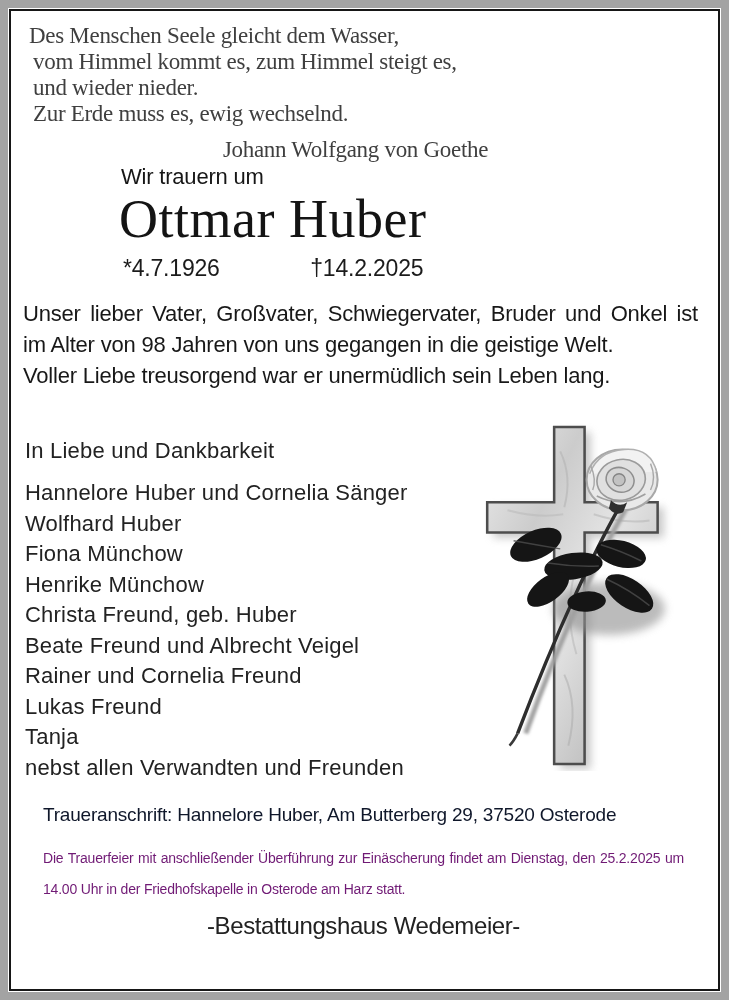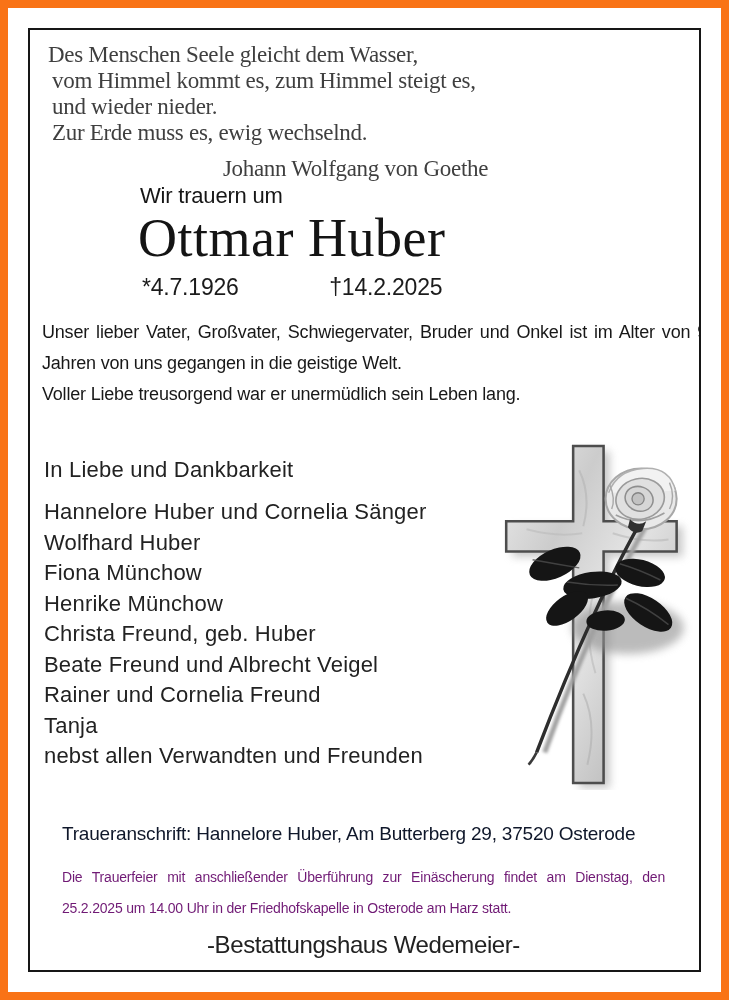--- a/index.html
+++ b/index.html
@@ -1,18 +1,18 @@
 <!DOCTYPE html>
 <html><head>
 <meta charset="utf-8">
 <style>
   html,body { margin:0; padding:0; background:#fff; }
   .frame {
     width:729px; height:1000px; box-sizing:border-box;
-    background:#fff; border:8px solid #f97316; padding:20px;
+    background:#fff; border:8px solid #a3a3a3; padding:1px;
     font-family:"Liberation Sans", sans-serif; color:#1b1b1b;
     overflow:hidden;
   }
   .inner {
     box-sizing:border-box; width:100%; height:100%;
     border:2px solid #161616; position:relative;
     padding:12px 20px 0 12px; overflow:hidden;
   }
   
   .quote { font-family:"Liberation Serif", serif; font-size:23px; line-height:26px;
@@ -20,21 +20,21 @@
   .q-line2 { padding-left:4px; }
   .q-attr { text-align:center; padding-right:16px; margin-top:10px; }
   
   .intro { margin:1px 0 0 98px; font-size:22px; letter-spacing:-0.2px; color:#161616; }
   .name  { margin:0 0 0 96px; font-family:"Liberation Serif", serif; font-weight:normal;
            font-size:54px; line-height:58px; color:#141414; letter-spacing:0.5px; }
   .dates { margin:7px 0 0 100px; font-size:23px; letter-spacing:-0.2px; }
   .dates .birth { display:inline-block; width:181px; }
   
   .obit { margin-top:16px; width:675px; }
-  .obit p { margin:0; font-size:18px; line-height:31px; letter-spacing:-0.2px;
+  .obit p { margin:0; font-size:22px; line-height:31px; letter-spacing:-0.2px;
             text-align:justify; color:#181818; }
   
   .mourners { margin-top:44px; padding-left:2px; }
   .m-intro { font-size:22px; line-height:31px; letter-spacing:0.2px; color:#222; }
   .m-list  { margin-top:12px; }
   .m-name  { font-size:22px; line-height:30.5px; letter-spacing:0.2px; color:#222;
              white-space:nowrap; }
   
   .cross-wrap { position:absolute; left:465px; top:410px; width:205px; height:350px; }
   
@@ -75,20 +75,21 @@
     <div class="mourners">
       <div class="m-intro">In Liebe und Dankbarkeit</div>
       <div class="m-list">
         <div class="m-name">Hannelore Huber und Cornelia Sänger</div>
         <div class="m-name">Wolfhard Huber</div>
         <div class="m-name">Fiona Münchow</div>
         <div class="m-name">Henrike Münchow</div>
         <div class="m-name">Christa Freund, geb. Huber</div>
         <div class="m-name">Beate Freund und Albrecht Veigel</div>
         <div class="m-name">Rainer und Cornelia Freund</div>
+        <div class="m-name">Lukas Freund</div>
         <div class="m-name">Tanja</div>
         <div class="m-name">nebst allen Verwandten und Freunden</div>
       </div>
     </div>
 
     <div class="cross-wrap">
       <svg width="205" height="350" viewBox="0 0 200 345" xmlns="http://www.w3.org/2000/svg">
         <defs>
           <linearGradient id="marble" x1="0" y1="0" x2="1" y2="1">
             <stop offset="0" stop-color="#ececec"></stop>

